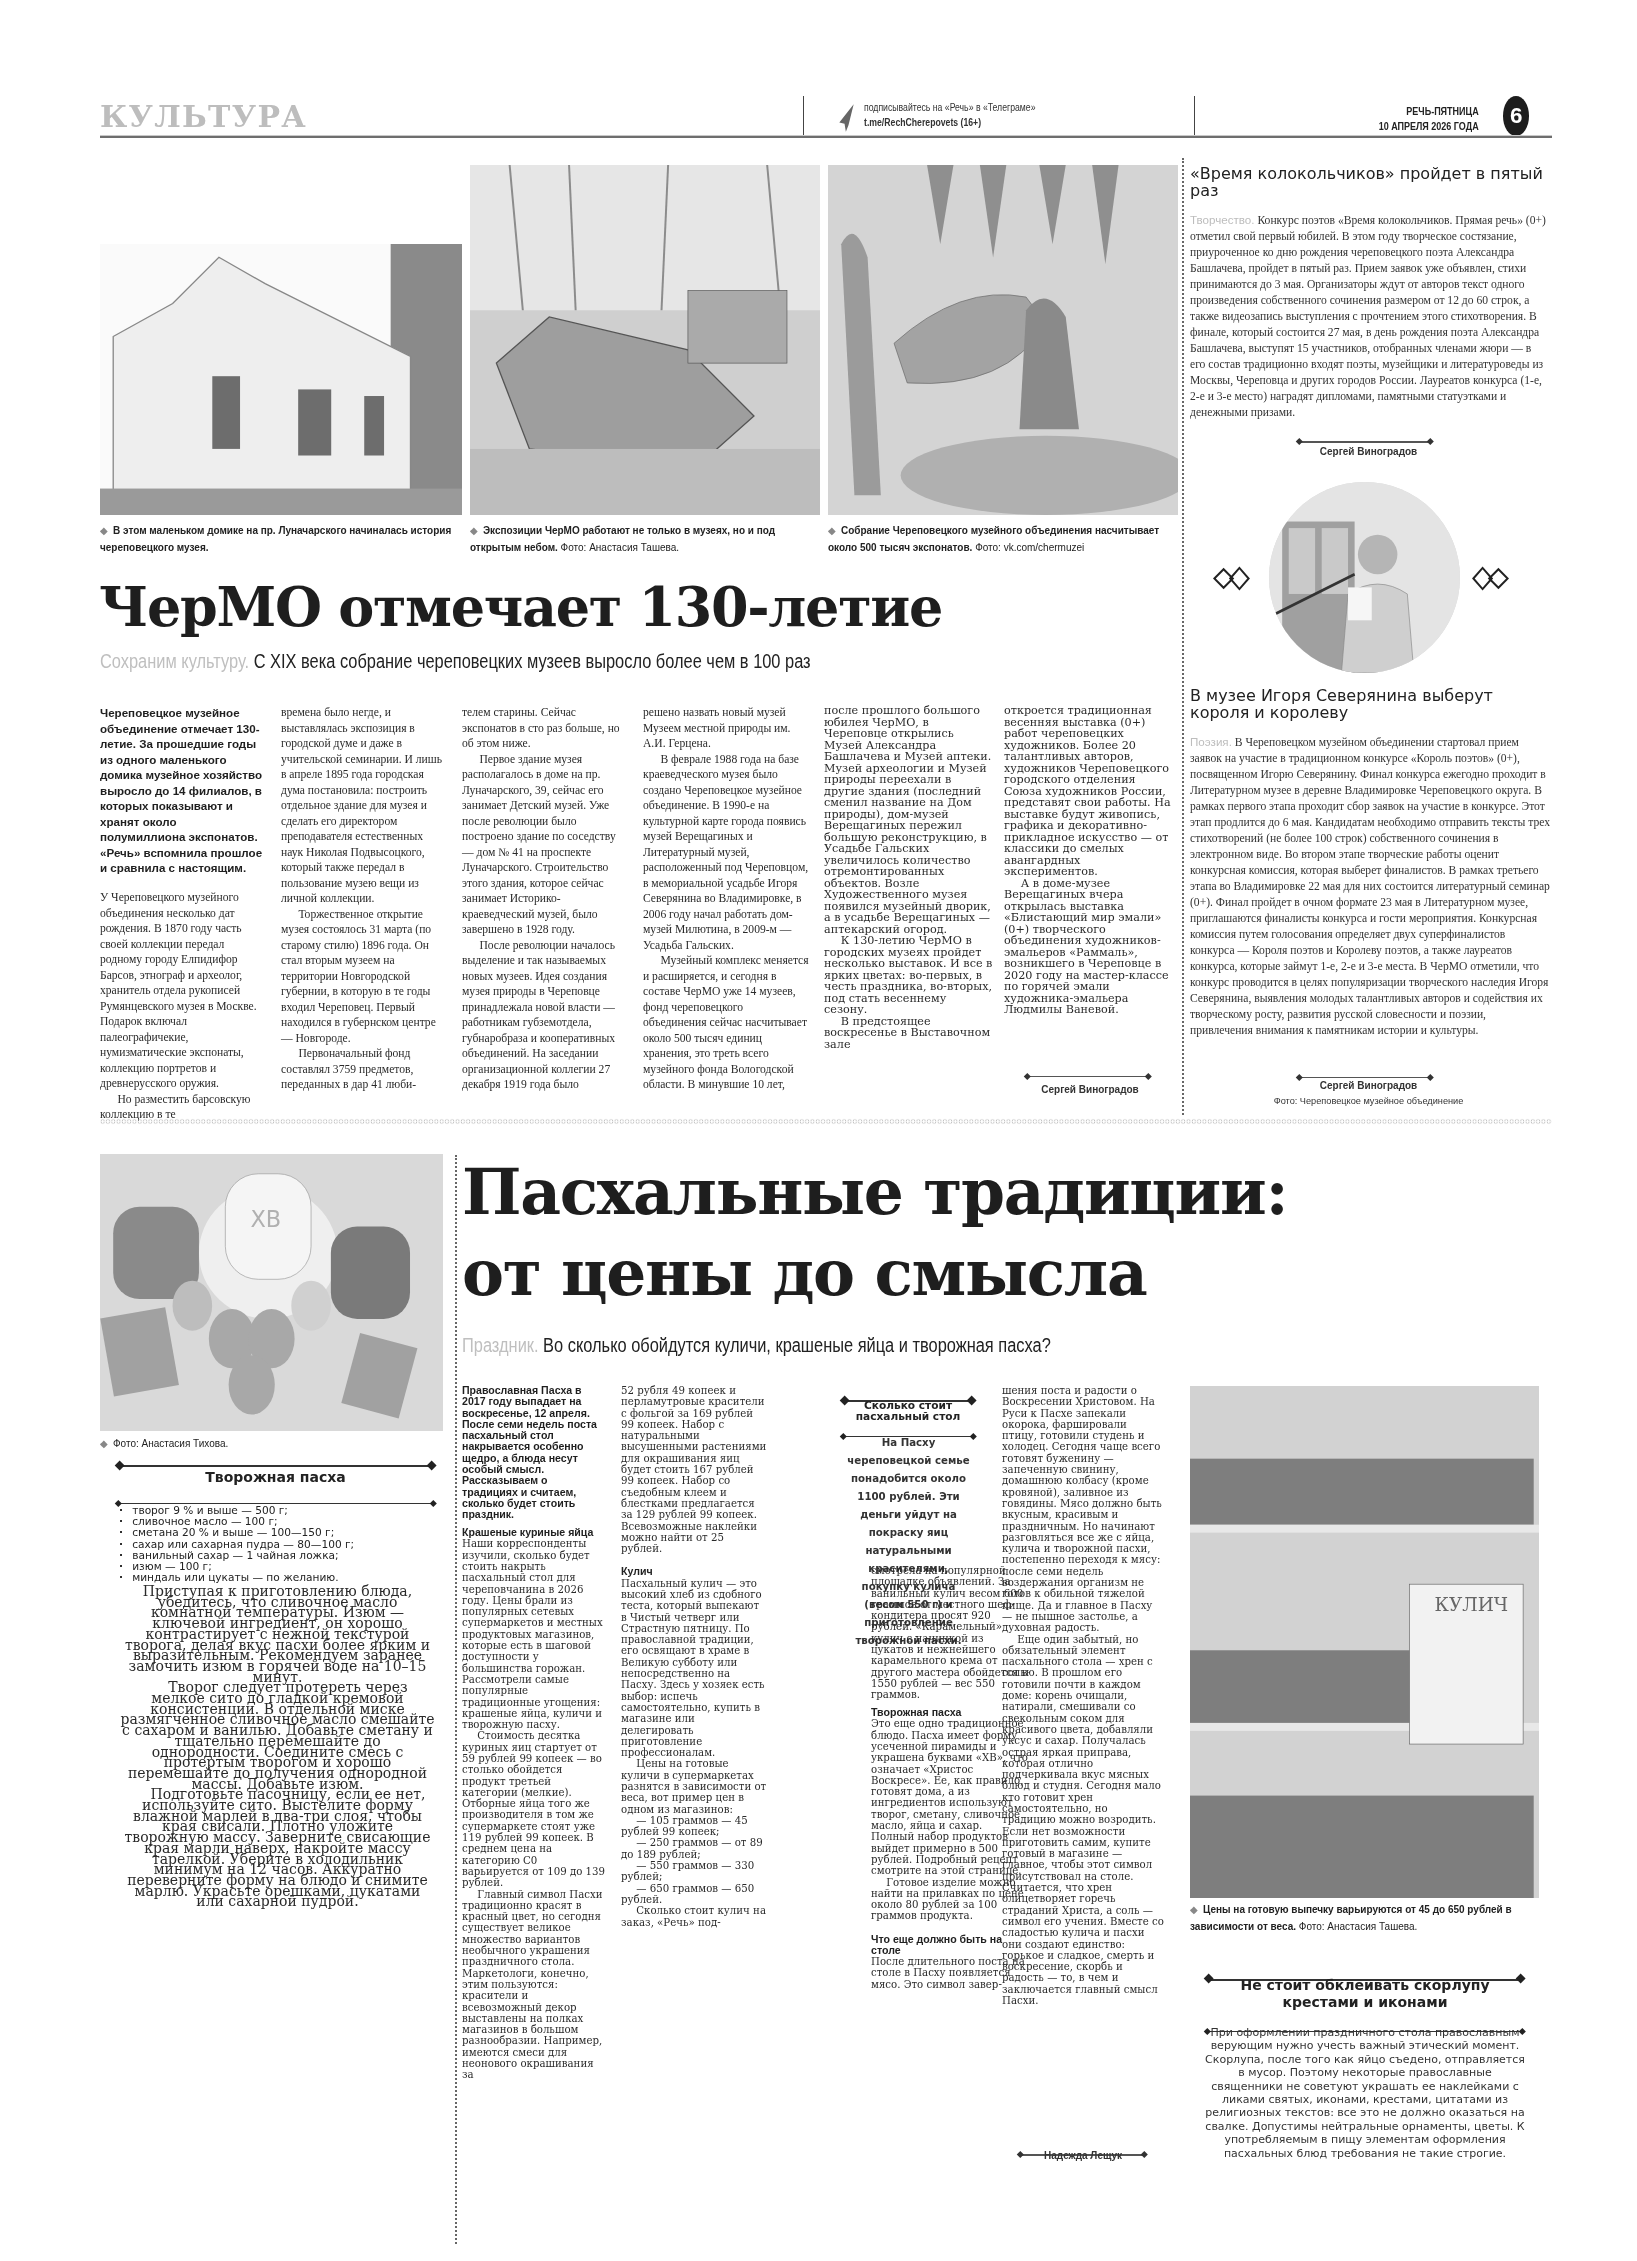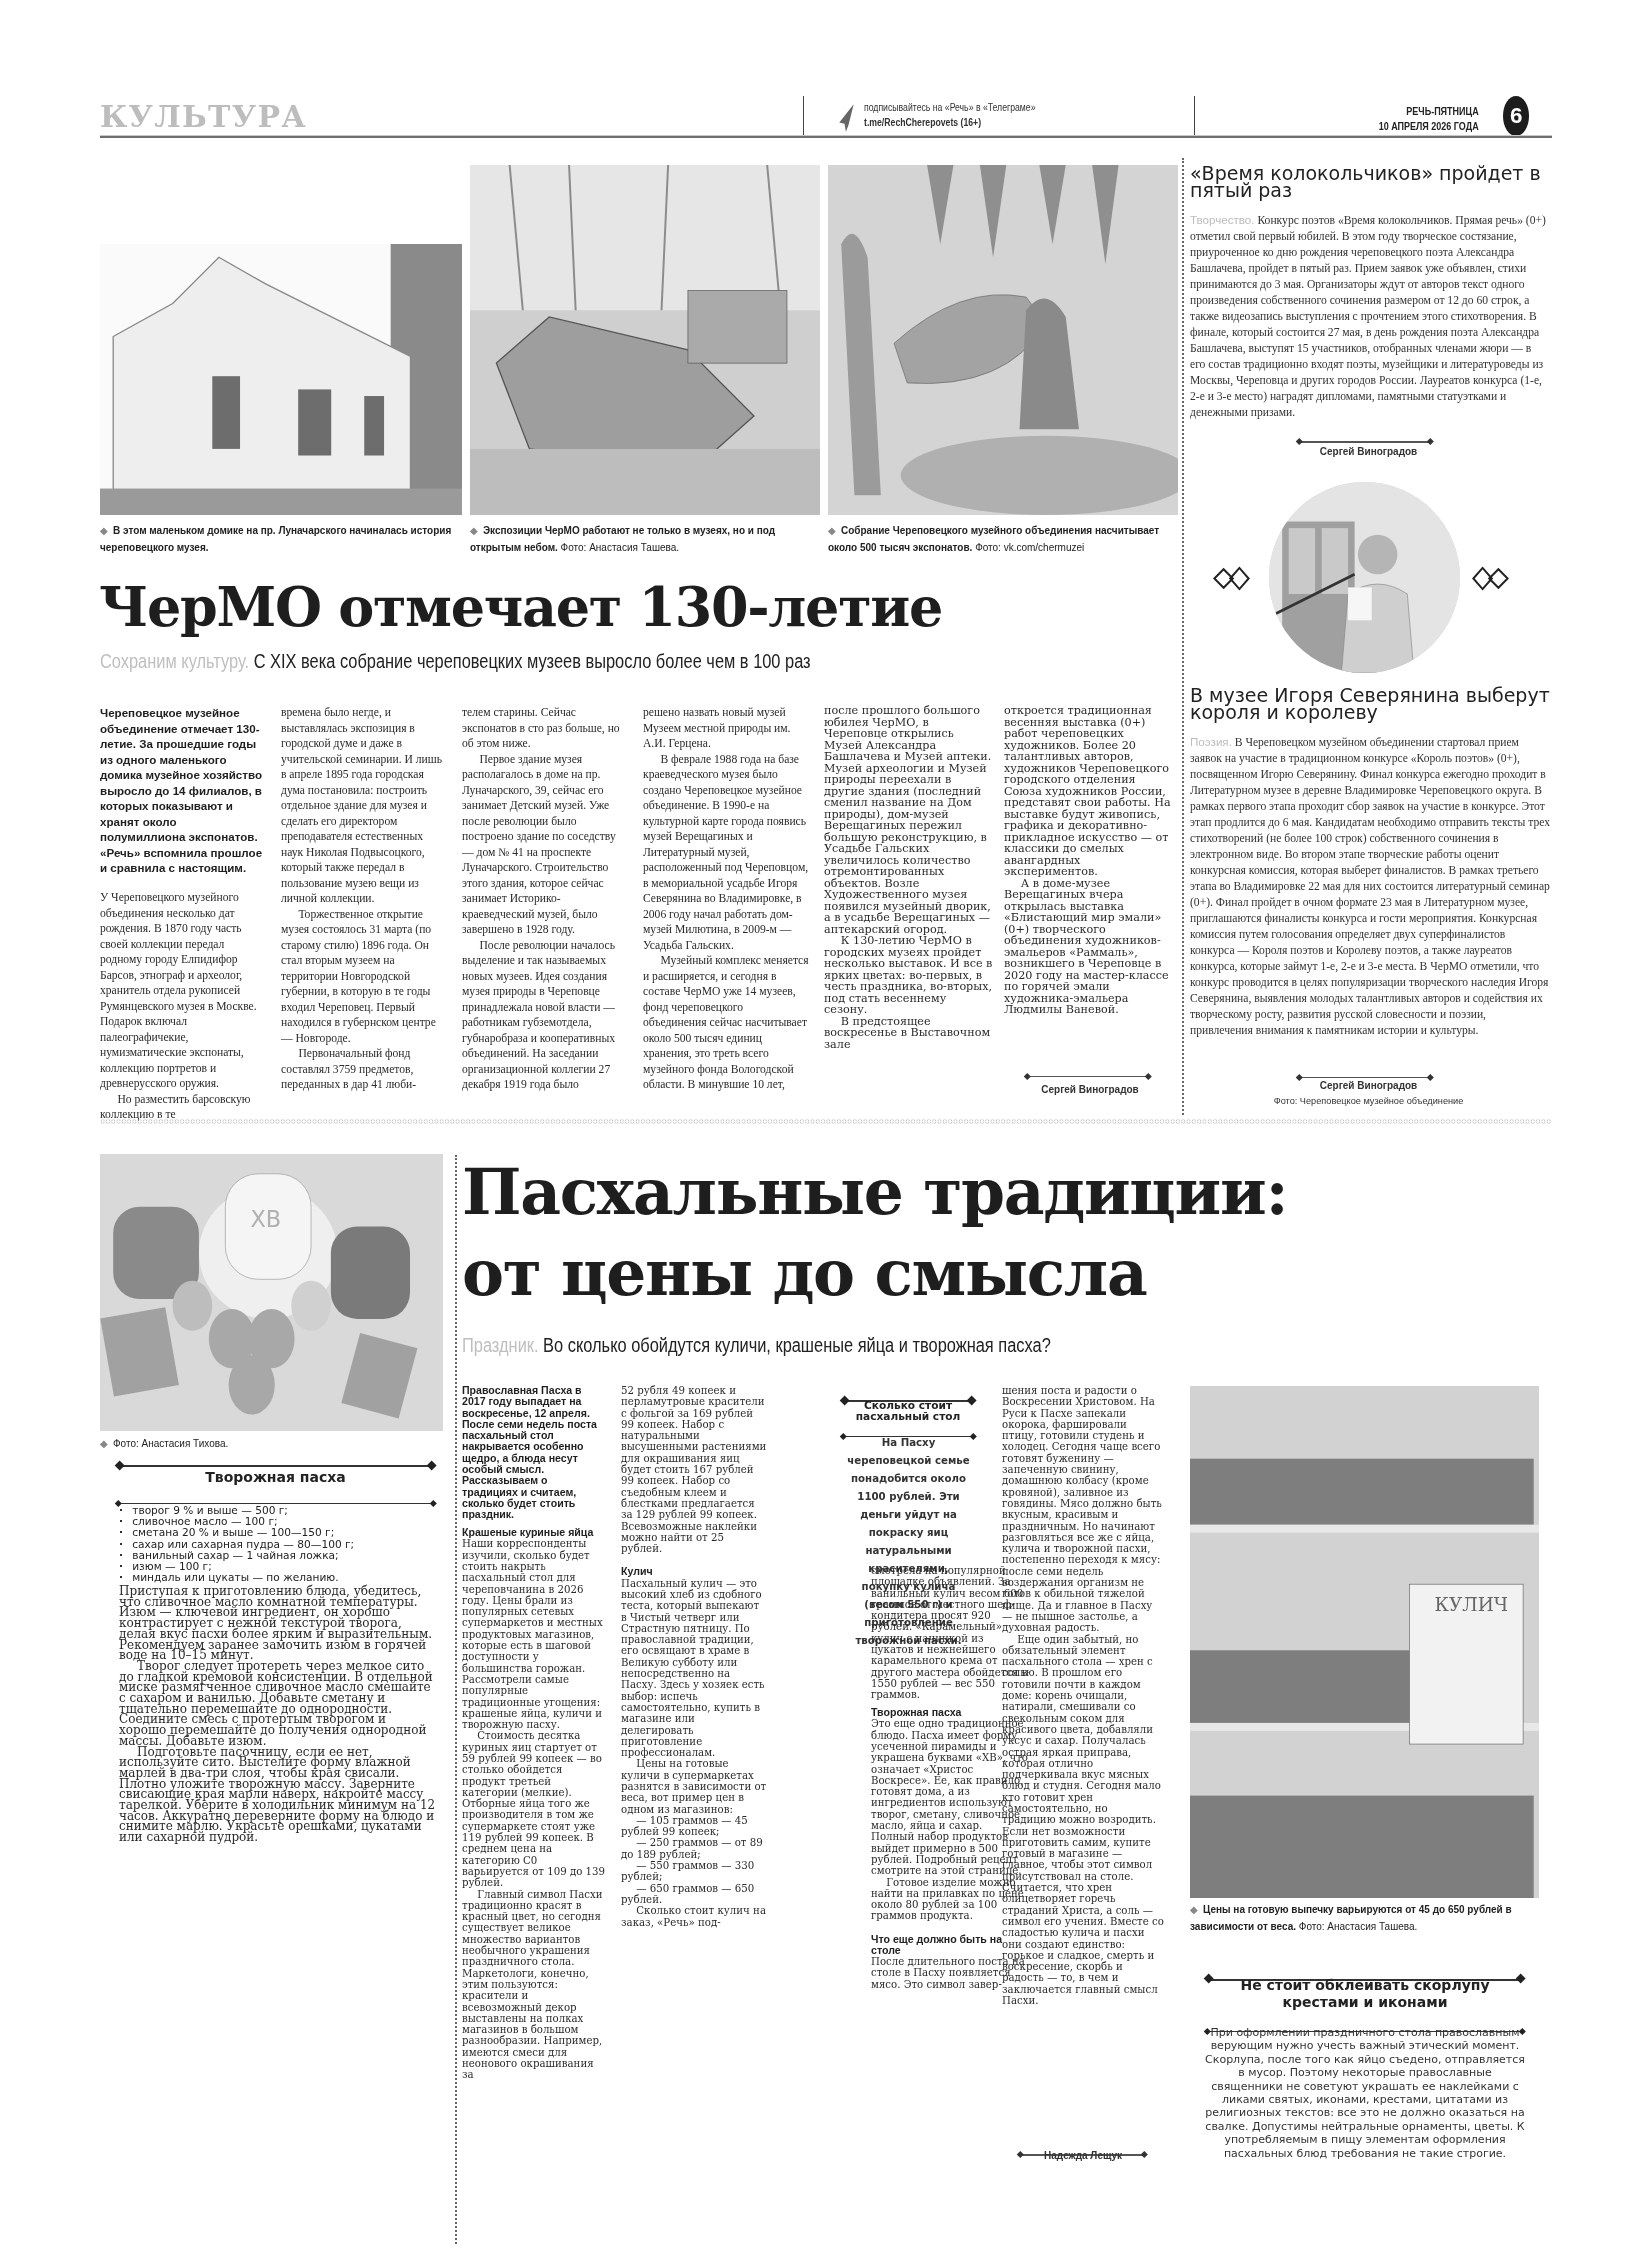--- a/index.html
+++ b/index.html
@@ -32,21 +32,21 @@
   .lead-line .kicker { color: #bfbfbf; }
 
   .col { font-size: 11.6px; line-height: 15.5px; text-align: left; color: #2a2a2a; }
   .col p { text-indent: 1.5em; }
   .col p.noindent { text-indent: 0; }
   .intro-bold { font-family: "Liberation Sans", sans-serif; font-weight: bold; font-size: 11.6px; line-height: 15.5px; color: #1f1f1f; }
 
   .dotted-v { width: 0; border-left: 2px dotted #666; }
   .wave-rule { height: 6.6px; background-image: radial-gradient(circle, transparent 1.3px, #555 1.7px, transparent 2.3px); background-size: 5.3px 6.6px; opacity: 0.6; }
 
-  .side-title { font-family: "DejaVu Sans", sans-serif; font-size: 19px; line-height: 17px; color: #222; }
+  .side-title { font-family: "DejaVu Sans", sans-serif; font-size: 16px; line-height: 17px; color: #222; }
   .side-text { font-family: "Liberation Serif", serif; font-size: 11.6px; line-height: 16px; color: #333; }
   .side-text .kicker { font-family: "Liberation Sans", sans-serif; color: #bdbdbd; }
   .byline { font-family: "Liberation Sans", sans-serif; font-weight: bold; font-size: 10px; color: #333; text-align: center; }
   .byline-rule { height: 1.3px; background: #555; position: relative; }
   .byline-rule::before, .byline-rule::after { content: ""; position: absolute; top: -2px; width: 4.6px; height: 4.6px; background: #333; transform: rotate(45deg); }
   .byline-rule::before { left: -2px; } .byline-rule::after { right: -2px; }
   .photo-credit { font-family: "Liberation Sans", sans-serif; font-size: 9.2px; color: #333; text-align: center; }
 
   .box-rule { height: 2px; background: #333; position: relative; }
   .box-rule::before, .box-rule::after { content: ""; position: absolute; top: -3.3px; width: 7.3px; height: 7.3px; background: #222; transform: rotate(45deg); }
@@ -246,21 +246,21 @@
 <div class="abs box-rule thin" style="left:119px;top:1497px;width:314px;"></div>
 <ul class="abs recipe-list" style="left:119px;top:1505px;width:317px;">
   <li>творог 9 % и выше — 500 г;</li>
   <li>сливочное масло — 100 г;</li>
   <li>сметана 20 % и выше — 100—150 г;</li>
   <li>сахар или сахарная пудра — 80—100 г;</li>
   <li>ванильный сахар — 1 чайная ложка;</li>
   <li>изюм — 100 г;</li>
   <li>миндаль или цукаты — по желанию.</li>
 </ul>
-<div class="abs col" style="left:119px;top:1586px;width:317px;font-family:'DejaVu Serif',serif;font-size:12px;line-height:10.7px;">
+<div class="abs col" style="left:119px;top:1586px;width:317px;font-family:'DejaVu Serif',serif;font-size:14px;line-height:10.7px;text-align:center;">
   <p class="noindent">Приступая к приготовлению блюда, убедитесь, что сливочное масло комнатной температуры. Изюм — ключевой ингредиент, он хорошо контрастирует с нежной текстурой творога, делая вкус пасхи более ярким и выразительным. Рекомендуем заранее замочить изюм в горячей воде на 10–15 минут.</p>
   <p>Творог следует протереть через мелкое сито до гладкой кремовой консистенции. В отдельной миске размягченное сливочное масло смешайте с сахаром и ванилью. Добавьте сметану и тщательно перемешайте до однородности. Соедините смесь с протертым творогом и хорошо перемешайте до получения однородной массы. Добавьте изюм.</p>
   <p>Подготовьте пасочницу, если ее нет, используйте сито. Выстелите форму влажной марлей в два-три слоя, чтобы края свисали. Плотно уложите творожную массу. Заверните свисающие края марли наверх, накройте массу тарелкой. Уберите в холодильник минимум на 12 часов. Аккуратно переверните форму на блюдо и снимите марлю. Украсьте орешками, цукатами или сахарной пудрой.</p>
 </div>
 
 <div class="abs dotted-v" style="left:455px;top:1155px;height:1089px;"></div>
 
 <div class="abs mega" style="left:462px;top:1152px;font-size:63px;line-height:81px;">
   <div>Пасхальные традиции:</div>
   <div>от цены до смысла</div>

